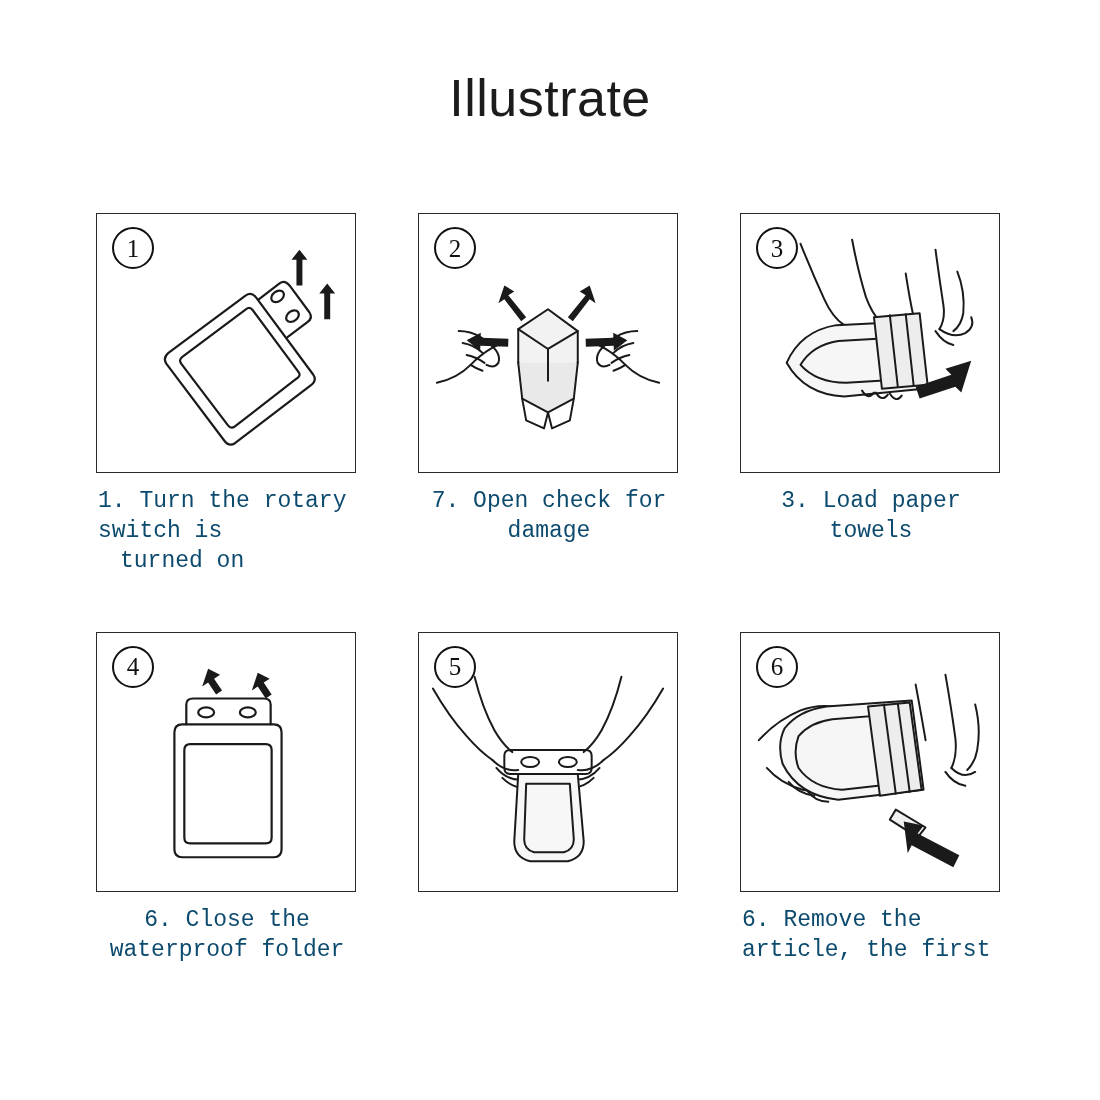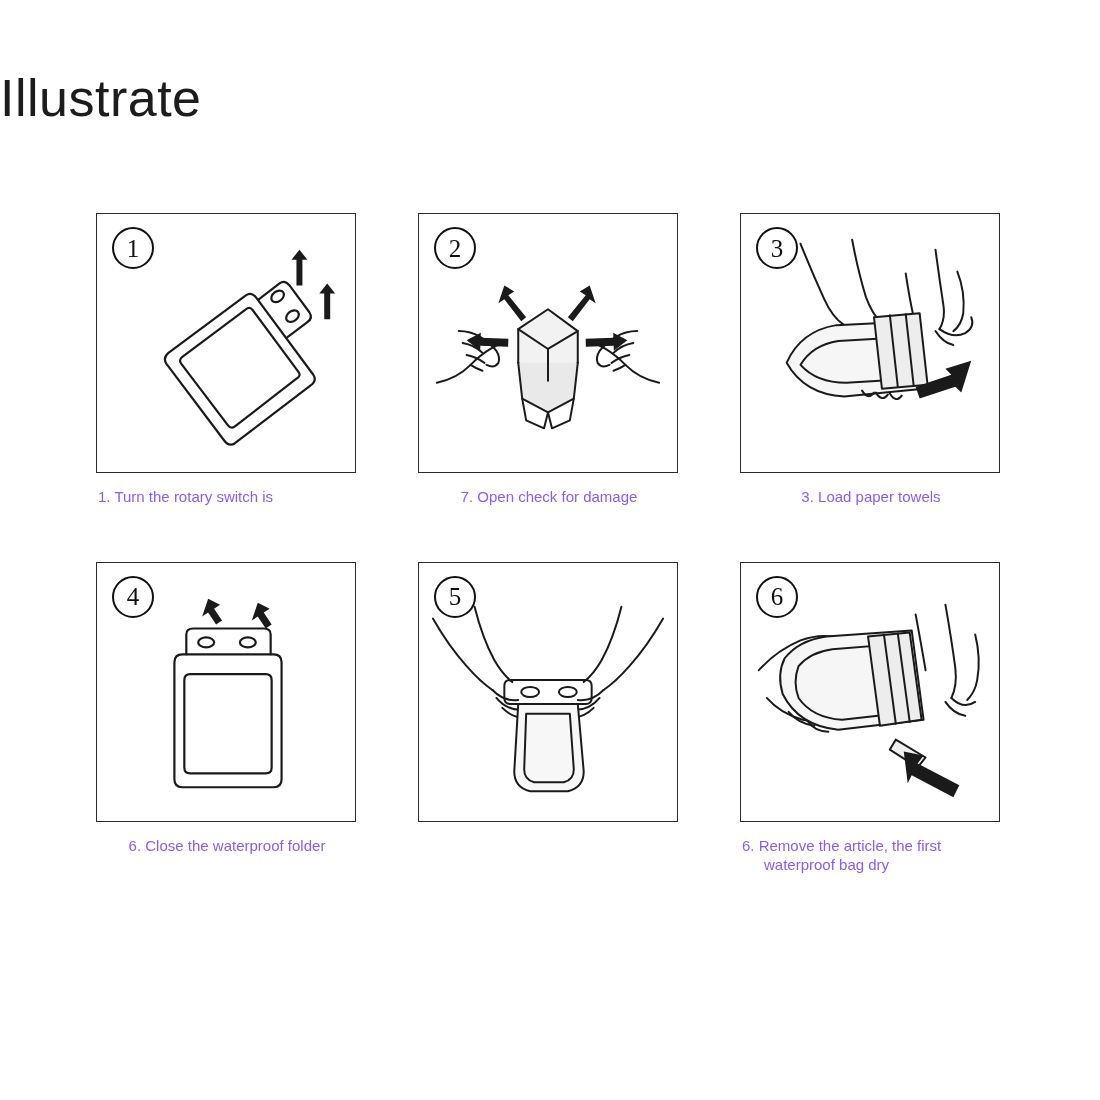--- a/index.html
+++ b/index.html
@@ -17,20 +17,21 @@
   .page {
     position: relative;
     width: 1100px;
     height: 1100px;
   }
   .title {
     position: absolute;
     top: 68px;
     left: 0;
     width: 1100px;
+    text-align: center;
     font-size: 52px;
     font-weight: 400;
     letter-spacing: 0.5px;
     color: #1c1c1c;
   }
   .grid {
     position: absolute;
     top: 213px;
     left: 96px;
     width: 936px;
@@ -68,25 +69,26 @@
     color: #111;
     background: #fff;
     z-index: 4;
   }
   .art {
     position: absolute;
     inset: 0;
   }
   .caption {
     margin-top: 14px;
-    font-size: 15px;
+    font-size: 23px;
     line-height: 1.3;
-    color: #8b5cf6;
+    color: #0c4a6e;
     text-align: center;
     padding: 0 2px;
+    font-family: Liberation Mono, monospace;
   }
   .caption .l2 {
     display: block;
   }
   .cap-left {
     text-align: left;
   }
   .cap-left .l2 {
     padding-left: 22px;
   }
@@ -115,20 +117,21 @@
             <ellipse cx="197" cy="103" rx="7" ry="5" transform="rotate(-37 197 103)"></ellipse>
           </g>
           <g fill="#1a1a1a">
             <path d="M196 46 L204 36 L212 46 L207 46 L207 72 L201 72 L201 46 Z"></path>
             <path d="M224 80 L232 70 L240 80 L235 80 L235 106 L229 106 L229 80 Z"></path>
           </g>
         </svg>
       </div>
       <div class="caption cap-left">
         <span>1. Turn the rotary switch is</span>
+        <span class="l2">turned on</span>
       </div>
     </div>
 
     <div class="step">
       <div class="panel">
         <div class="badge">2</div>
         <svg class="art" viewBox="0 0 260 260">
           <g fill="none" stroke="#1a1a1a" stroke-width="2" stroke-linejoin="round" stroke-linecap="round">
 
             <path d="M18 170 Q38 166 52 152 Q62 142 72 136 Q80 131 88 128"></path>
@@ -278,18 +281,17 @@
 
             <path d="M156 178 L186 196 L178 206 L150 188 Z" fill="#f0f0f0"></path>
           </g>
           <g fill="#1a1a1a">
             <path d="M164 190 L184 194 L178 202 L220 224 L214 236 L172 214 L168 222 Z"></path>
           </g>
         </svg>
       </div>
       <div class="caption cap-left">
         <span>6. Remove the article, the first</span>
-        <span class="l2">waterproof bag dry</span>
       </div>
     </div>
 
   </div>
 </div>
 
 </body></html>

